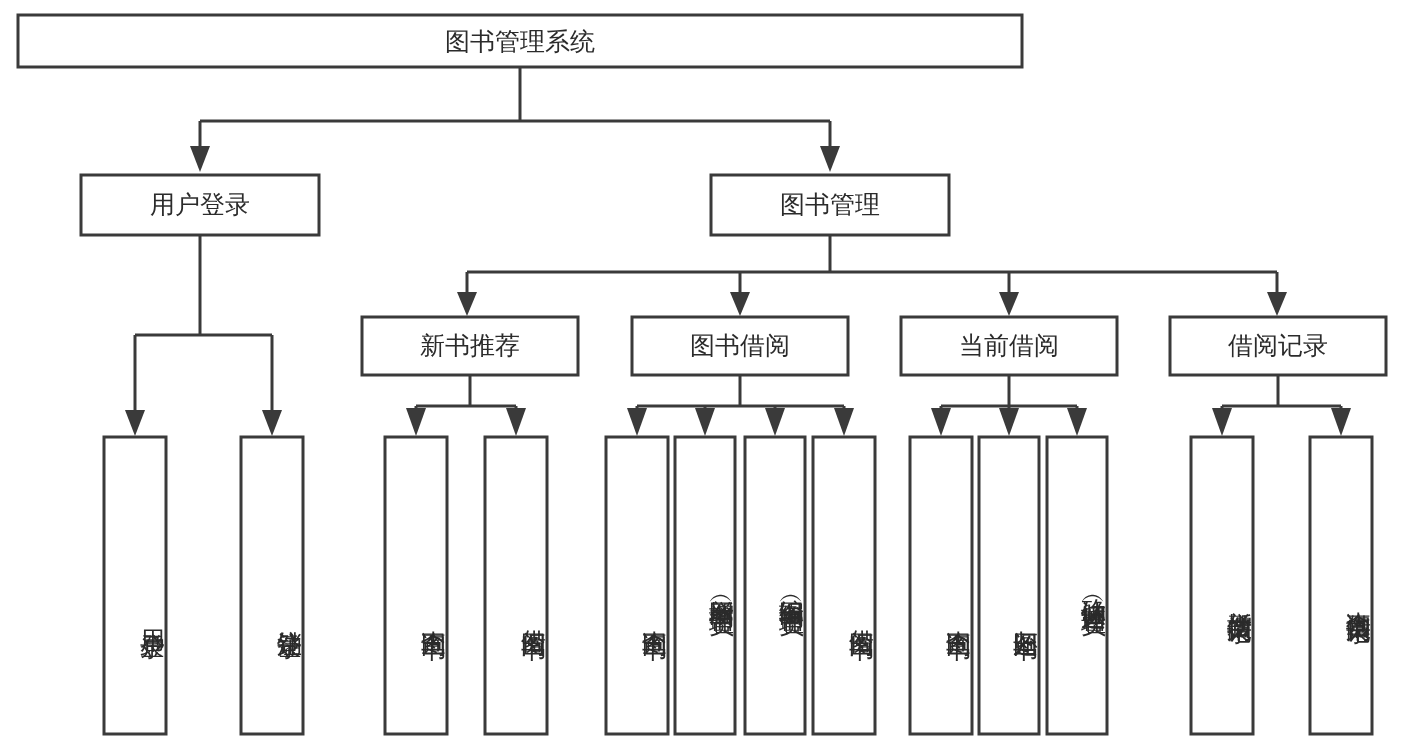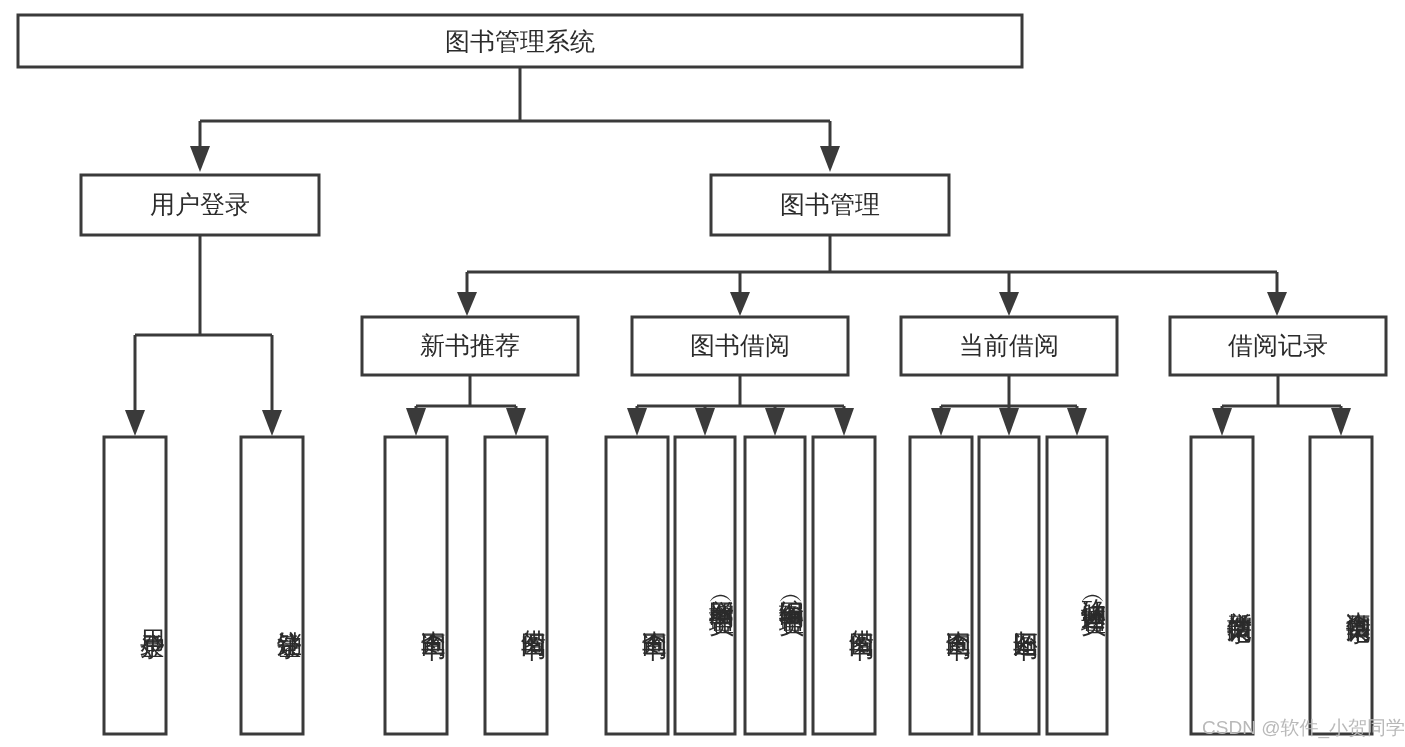--- a/index.html
+++ b/index.html
@@ -219,15 +219,14 @@
   <div class="node-label-v" style="left:745px; top:444px; width:60px; height:287px;">编辑图书（管理员）</div>
   <div class="node-label-v" style="left:813px; top:496px; width:62px; height:235px;">借阅图书</div>
 
   <div class="node-label-v" style="left:910px; top:496px; width:62px; height:235px;">查询图书</div>
   <div class="node-label-v" style="left:979px; top:496px; width:60px; height:235px;">归还图书</div>
   <div class="node-label-v" style="left:1047px; top:444px; width:60px; height:287px;">确认归还（管理员）</div>
 
   <div class="node-label-v" style="left:1191px; top:464px; width:62px; height:266px;">新增借阅记录</div>
   <div class="node-label-v" style="left:1310px; top:464px; width:62px; height:266px;">查询借阅记录</div>
 
-  <div class="watermark">CSDN @软件_小贺同学</div>
 
 </div>
 
 </body></html>

